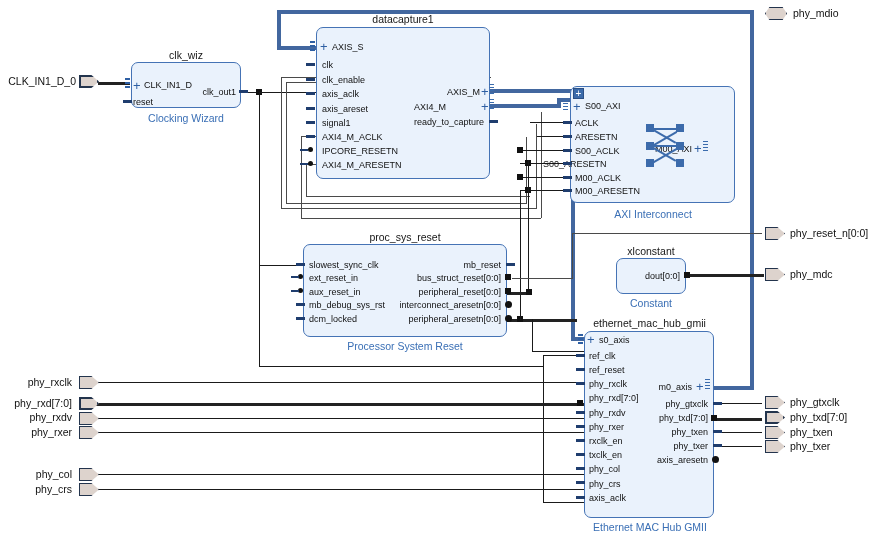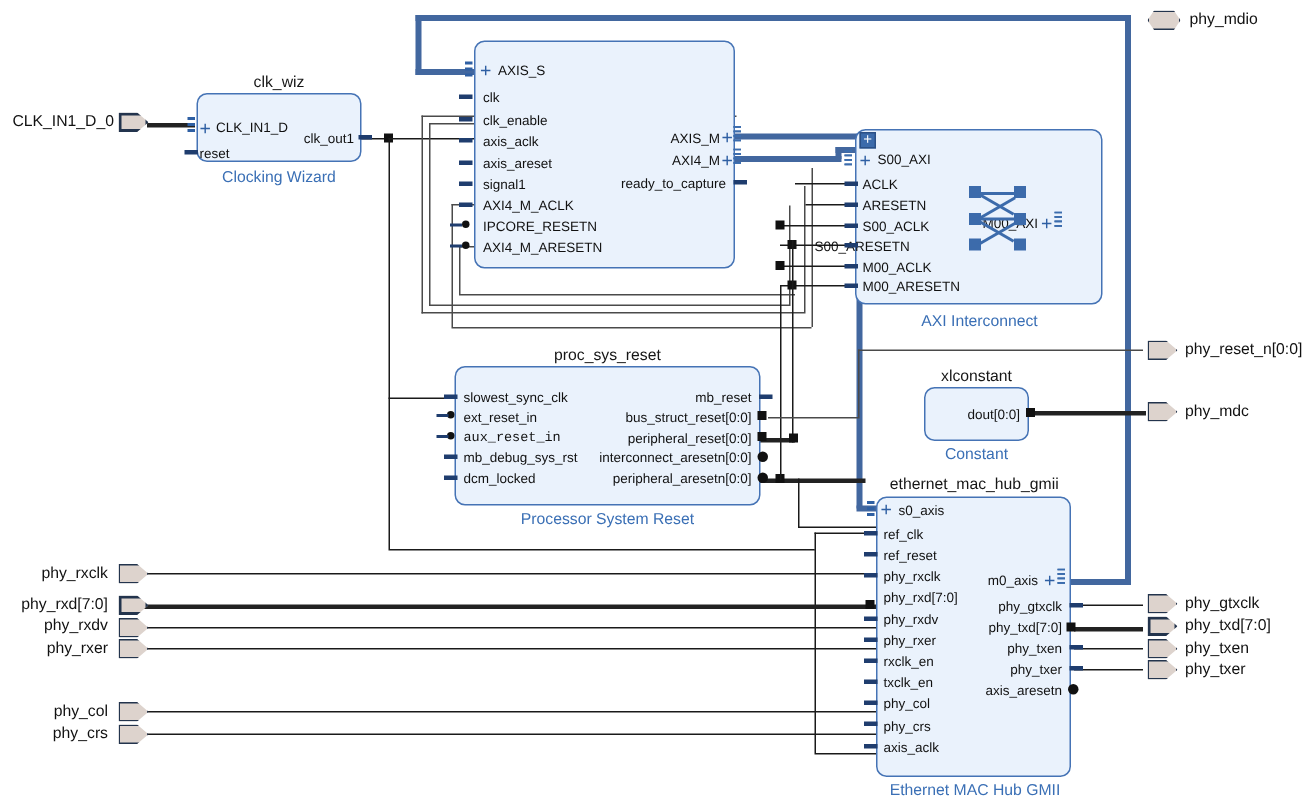--- a/index.html
+++ b/index.html
@@ -168,34 +168,35 @@
   <div class="pin right" style="left:160px;top:88px;width:76px;">clk_out1</div>
   <div class="ifmark solid" style="left:125px;top:78px;">
       <i></i>
       <i></i>
       <i></i>
     </div>
   <div class="stub h" style="left:123px;top:100px;width:9px;height:3px;"></div>
   <div class="stub h" style="left:239px;top:90px;width:9px;height:3px;"></div>
   <div class="blk-sub" style="left:126px;top:112px;width:120px;">Clocking Wizard</div>
 
+  <div class="blk-title" style="left:316px;top:13px;width:174px;">datacapture1</div>
   <div class="block" style="left:316px;top:27px;width:174px;height:152px;"></div>
   <div class="plus" style="left:320px;top:41px;">+</div>
   <div class="pin left" style="left:332px;top:43px;">AXIS_S</div>
   <div class="pin left" style="left:322px;top:61px;">clk</div>
   <div class="pin left" style="left:322px;top:76px;">clk_enable</div>
   <div class="pin left" style="left:322px;top:90px;">axis_aclk</div>
   <div class="pin left" style="left:322px;top:105px;">axis_areset</div>
   <div class="pin left" style="left:322px;top:119px;">signal1</div>
   <div class="pin left" style="left:322px;top:133px;">AXI4_M_ACLK</div>
   <div class="pin left" style="left:322px;top:147px;">IPCORE_RESETN</div>
   <div class="pin left" style="left:322px;top:161px;">AXI4_M_ARESETN</div>
 
   <div class="pin right" style="left:380px;top:88px;width:100px;">AXIS_M</div>
-  <div class="pin right" style="left:380px;top:103px;width:100px;">AXI4_M</div>
+  <div class="pin right" style="left:380px;top:103px;width:100px;text-align:center;">AXI4_M</div>
   <div class="pin right" style="left:380px;top:118px;width:104px;">ready_to_capture</div>
   <div class="plus" style="left:481px;top:86px;">+</div>
   <div class="plus" style="left:481px;top:101px;">+</div>
   <div class="ifmark" style="left:489px;top:84px;"></div>
   <div class="ifmark" style="left:489px;top:99px;"></div>
 
   <div class="ifmark solid" style="left:310px;top:41px;">
       <i></i>
       <i></i>
       <i></i>
@@ -246,21 +247,21 @@
     <b style="left:6px;top:38px;width:28px;transform:rotate(-30deg);"></b>
     <b style="left:2px;top:4px;width:34px;"></b>
     <b style="left:2px;top:21px;width:34px;"></b>
   </div>
   <div class="blk-sub" style="left:566px;top:208px;width:174px;">AXI Interconnect</div>
 
   <div class="blk-title" style="left:303px;top:231px;width:204px;">proc_sys_reset</div>
   <div class="block" style="left:303px;top:244px;width:204px;height:93px;"></div>
   <div class="pin left" style="left:309px;top:261px;">slowest_sync_clk</div>
   <div class="pin left" style="left:309px;top:274px;">ext_reset_in</div>
-  <div class="pin left" style="left:309px;top:288px;font-family:Liberation Mono, monospace;">aux_reset_in</div>
+  <div class="pin left" style="left:309px;top:288px;">aux_reset_in</div>
   <div class="pin left" style="left:309px;top:301px;">mb_debug_sys_rst</div>
   <div class="pin left" style="left:309px;top:315px;">dcm_locked</div>
 
   <div class="pin right" style="left:380px;top:261px;width:121px;">mb_reset</div>
   <div class="pin right" style="left:360px;top:274px;width:141px;">bus_struct_reset[0:0]</div>
   <div class="pin right" style="left:360px;top:288px;width:141px;">peripheral_reset[0:0]</div>
   <div class="pin right" style="left:350px;top:301px;width:151px;">interconnect_aresetn[0:0]</div>
   <div class="pin right" style="left:350px;top:315px;width:151px;">peripheral_aresetn[0:0]</div>
 
   <div class="stub h" style="left:296px;top:263px;width:9px;height:3px;"></div>

